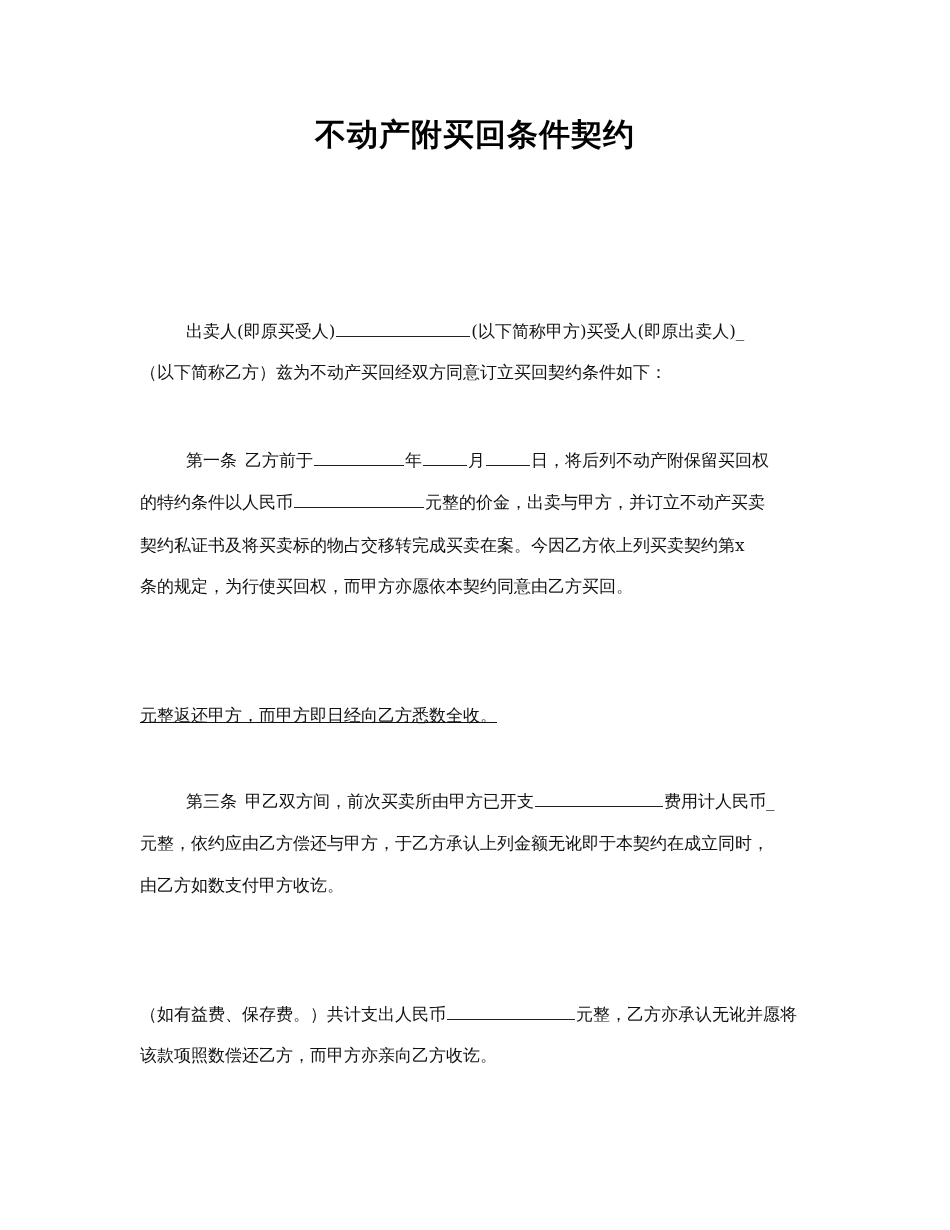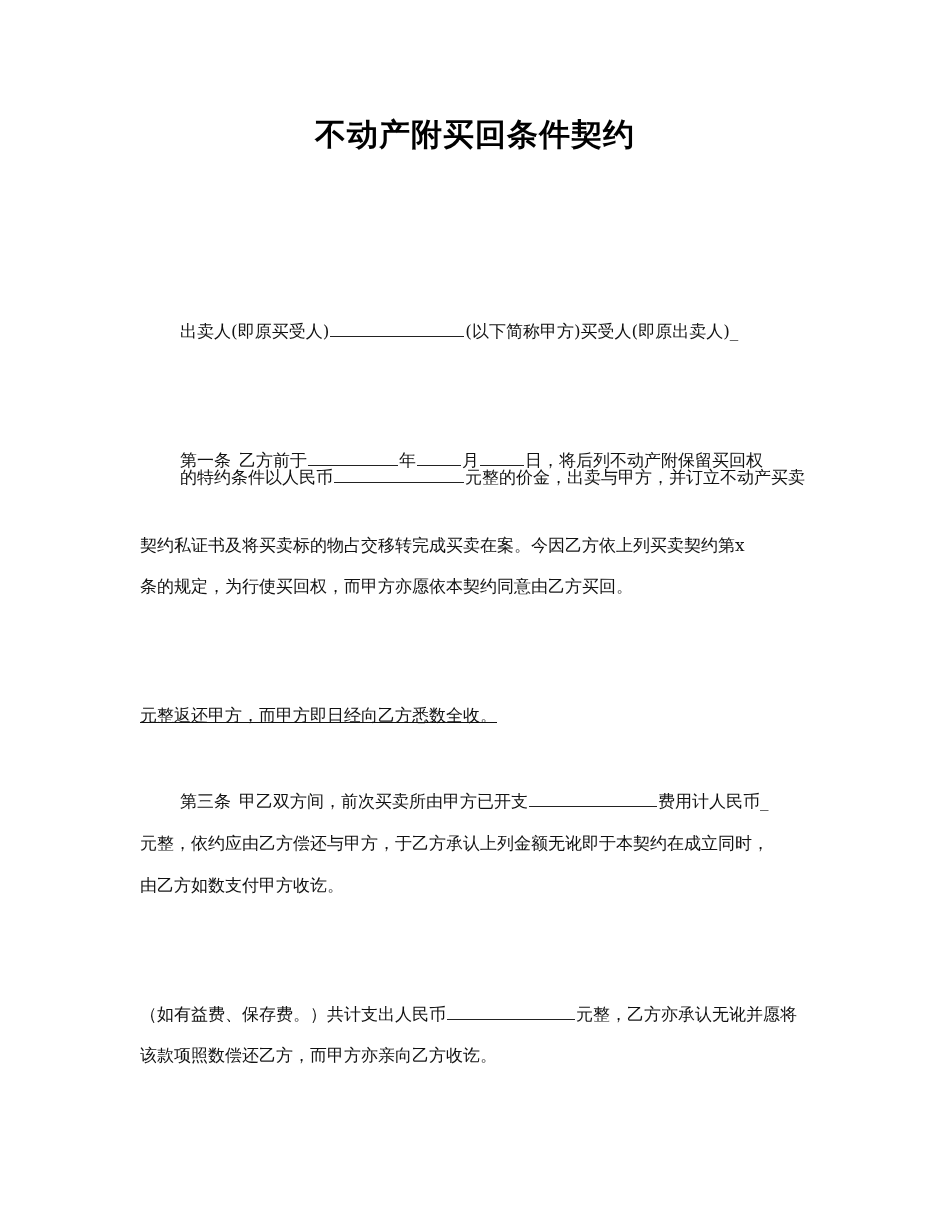--- a/index.html
+++ b/index.html
@@ -8,39 +8,40 @@
   .title {
     position: absolute; left: 0; width: 950px; top: 112px; text-align: center;
     font-family: "DejaVu Sans", "Liberation Sans", sans-serif; font-weight: bold;
     font-size: 31px; letter-spacing: 1px; color: #000; line-height: 44px;
   }
   .line {
     position: absolute; left: 140px; width: 680px; white-space: nowrap;
     font-family: "DejaVu Serif", "Liberation Serif", serif; font-size: 17px;
     line-height: 24px; color: #111;
   }
-  .indent { left: 180px; }
+  .indent { left: 186px; }
   .blank { display: inline-block; border-bottom: 1px solid #222; height: 18px; vertical-align: baseline; margin: 0 1px; }
   .sp { display: inline-block; width: 8px; }
 </style>
 </head>
 <body>
 
 <div class="page">
 
   <div class="title">不动产附买回条件契约</div>
 
   <div class="line indent" style="top:318px;">
     <span>出卖人(即原买受人)</span><span class="blank" style="width:134px;"></span><span>(以下简称甲方)买受人(即原出卖人)_</span>
   </div>
+  <div class="line" style="top:360px;">（以下简称乙方）兹为不动产买回经双方同意订立买回契约条件如下：</div>
 
   <div class="line indent" style="top:447px;">
     <span>第一条</span><span class="sp"></span><span>乙方前于</span><span class="blank" style="width:90px;"></span><span>年</span><span class="blank" style="width:44px;"></span><span>月</span><span class="blank" style="width:44px;"></span><span>日，将后列不动产附保留买回权</span>
   </div>
-  <div class="line" style="top:464px;margin-left:40px;">
+  <div class="line" style="top:489px;">
     <span>的特约条件以人民币</span><span class="blank" style="width:130px;"></span><span>元整的价金，出卖与甲方，并订立不动产买卖</span>
   </div>
   <div class="line" style="top:574px;">条的规定，为行使买回权，而甲方亦愿依本契约同意由乙方买回。</div>
   <div class="line" style="top:533px;">契约私证书及将买卖标的物占交移转完成买卖在案。今因乙方依上列买卖契约第x</div>
 
   <div class="line" style="top:703px;text-decoration:underline;">元整返还甲方，而甲方即日经向乙方悉数全收。</div>
 
   <div class="line indent" style="top:788px;">
     <span>第三条</span><span class="sp"></span><span>甲乙双方间，前次买卖所由甲方已开支</span><span class="blank" style="width:128px;"></span><span>费用计人民币_</span>
   </div>

